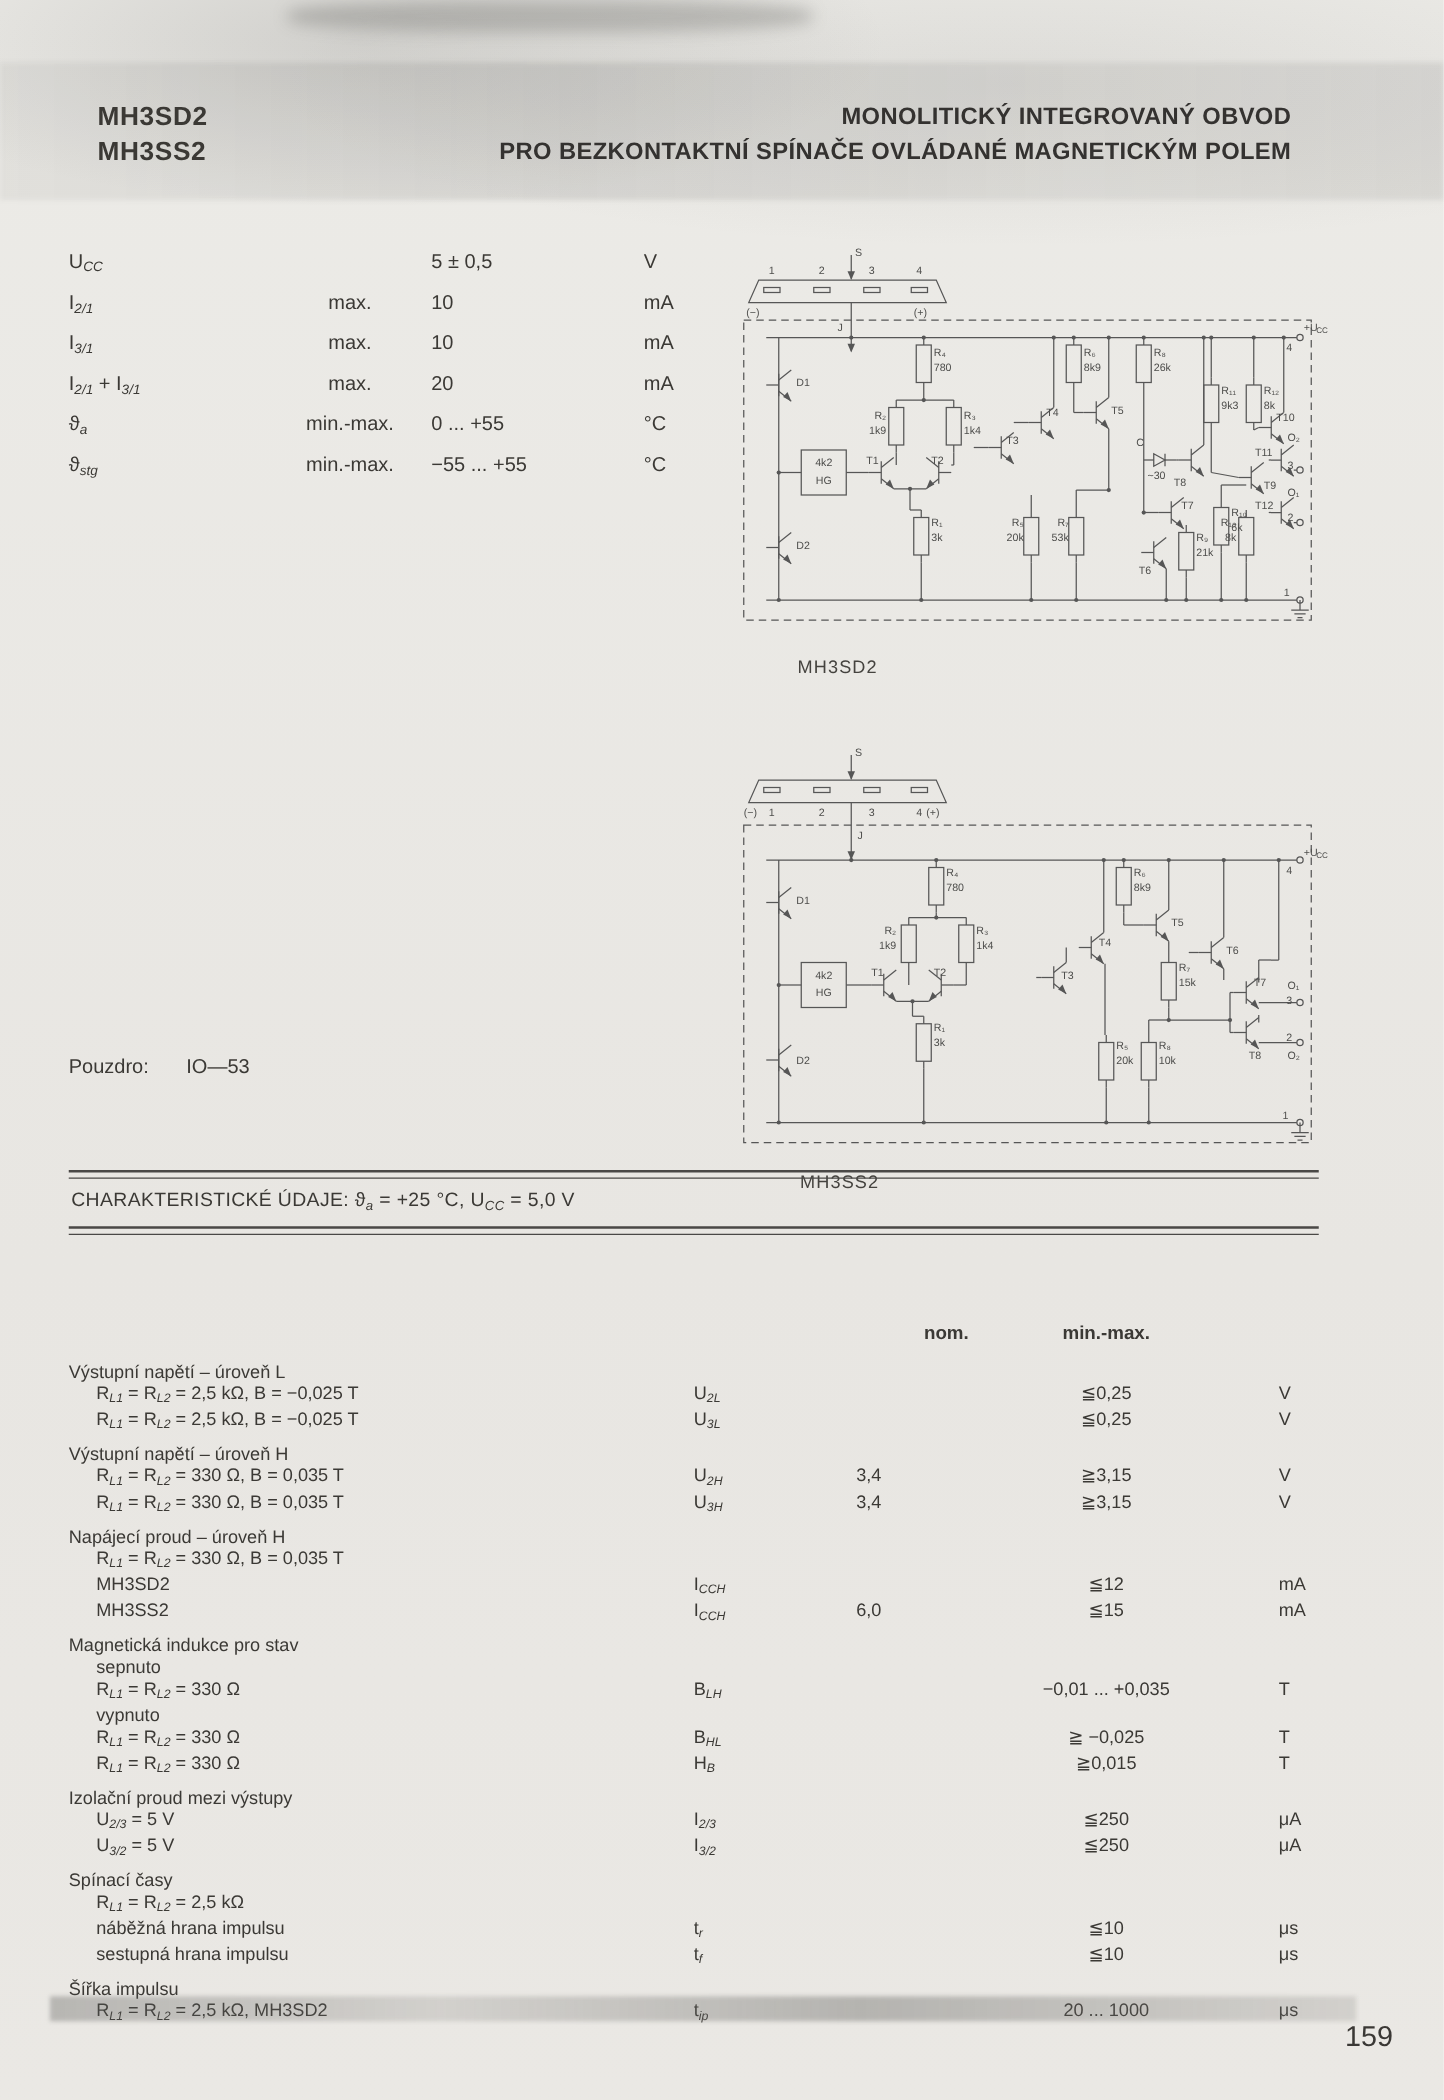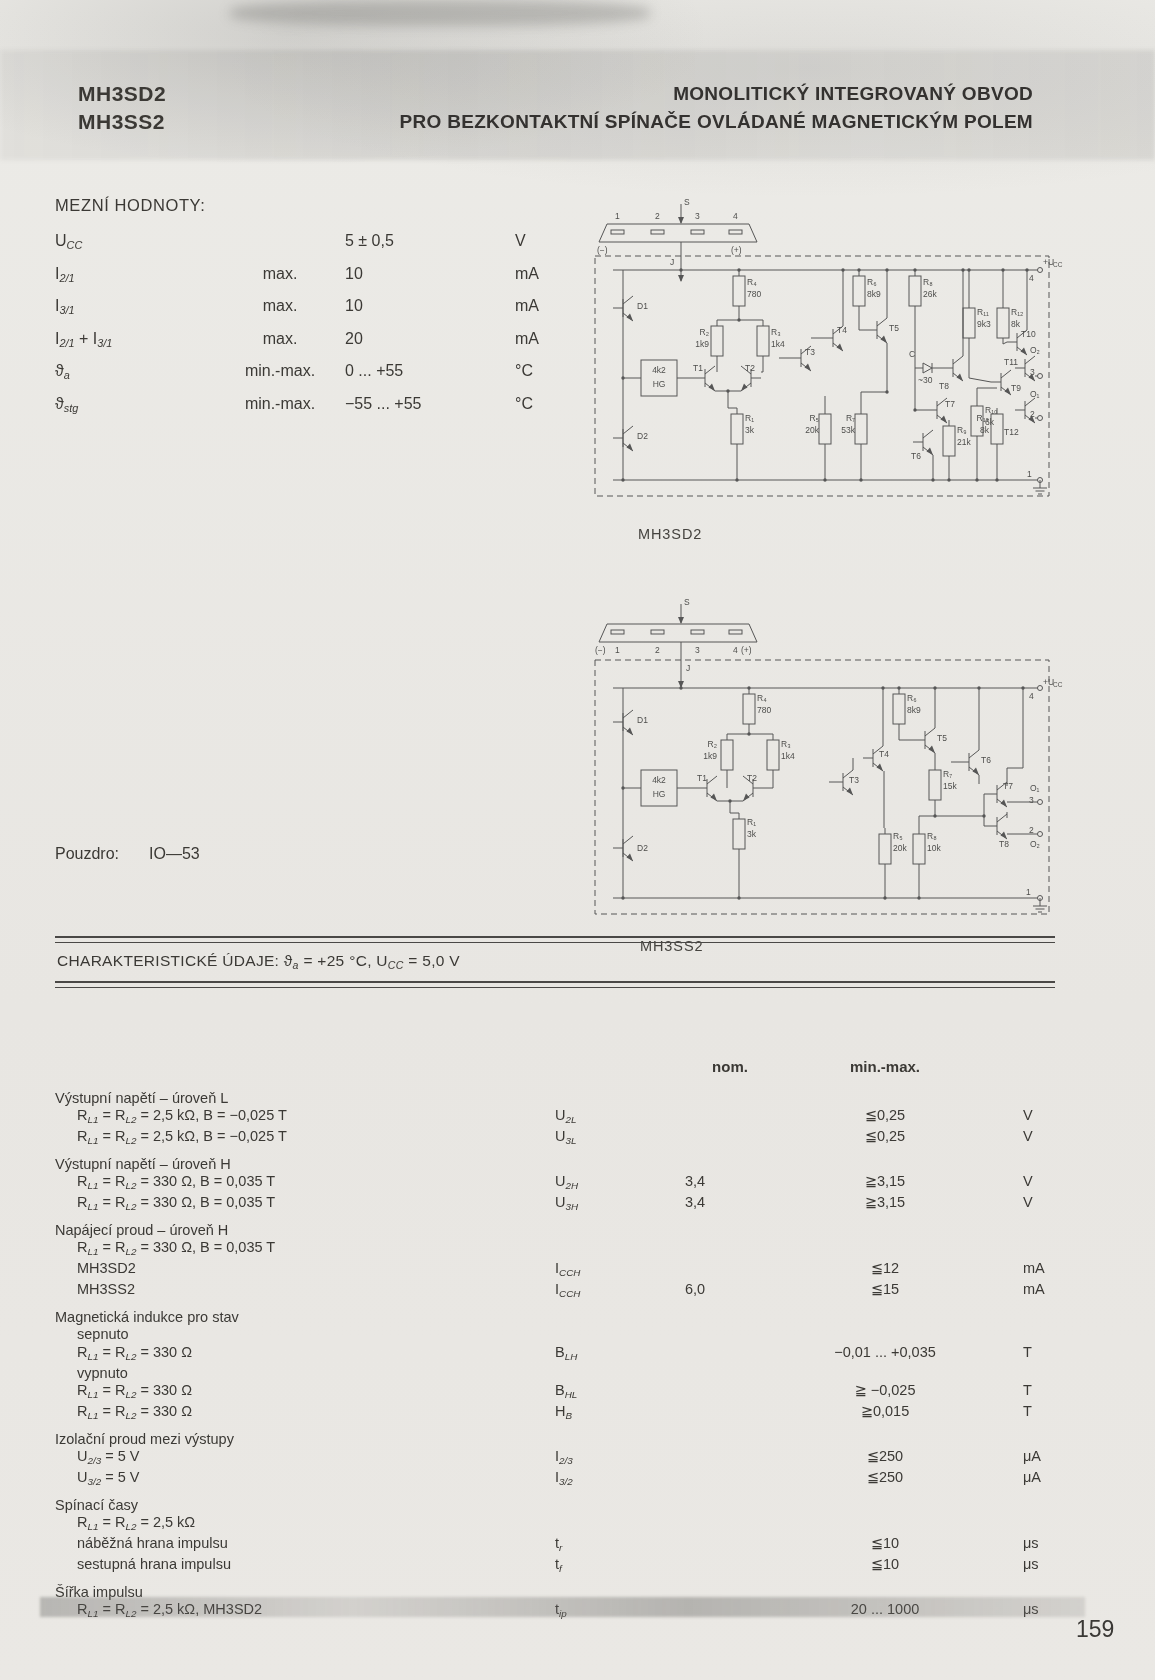--- a/index.html
+++ b/index.html
@@ -39,21 +39,21 @@
   .sl.sb2{font-size:6.5px}
   .sch-caption{position:absolute;font-size:14.5px;letter-spacing:.9px;color:#45433f}
   .pouzdro{position:absolute;left:55px;top:845px;font-size:16px}
   .pouzdro .val{margin-left:30px}
   
   .chart{position:absolute;left:55px;top:936px;width:1000px}
   .rule{height:4px;border-top:2px solid #4a4846;border-bottom:1px solid #4a4846}
   .ctitle{font-size:15.5px;padding:9px 0 10px 2px;letter-spacing:.3px}
   .colhead,.cline{display:grid;grid-template-columns:500px 130px 90px 220px 60px}
   .colhead{margin-top:70px;font-weight:700;font-size:15px}
-  .colh-nom{grid-column:3;text-align:center}
+  .colh-nom{grid-column:3;text-align:right}
   .colh-mm{grid-column:4;text-align:center}
   .clines{margin-top:15px}
   .cline{line-height:17.2px;font-size:14.5px}
   .chead{margin-top:7px}
   .crow .c-cond{padding-left:22px}
   .c-nom{}
   .c-mm{text-align:center}
   .c-unit{padding-left:28px}
   .pageno{position:absolute;left:1076px;top:1616px;font-size:23px;color:#38363300;color:#3a3835}
 </style>
@@ -68,21 +68,20 @@
   <div class="hdr-left">
     <div>MH3SD2</div>
     <div>MH3SS2</div>
   </div>
   <div class="hdr-right">
     <div>MONOLITICKÝ INTEGROVANÝ OBVOD</div>
     <div>PRO BEZKONTAKTNÍ SPÍNAČE OVLÁDANÉ MAGNETICKÝM POLEM</div>
   </div>
 
   <section class="limits">
-    <div class="limits-title">MEZNÍ HODNOTY:</div>
     <div>
         <div class="lrow">
           <div class="lc-sym"><span>U</span><span class="sb">CC</span></div>
           <div class="lc-qual"></div>
           <div class="lc-val">5 ± 0,5</div>
           <div class="lc-unit">V</div>
         </div>
         <div class="lrow">
           <div class="lc-sym"><span>I</span><span class="sb">2/1</span></div>
           <div class="lc-qual">max.</div>
@@ -280,21 +279,21 @@
         <span class="sl" style="left: 152px; top: 168px;">T2</span>
         <span class="sl" style="left: 212px; top: 152px;">T3</span>
         <span class="sl" style="left: 244px; top: 130px;">T4</span>
         <span class="sl" style="left: 296px; top: 128px;">T5</span>
         <span class="sl" style="left: 318px; top: 256px;">T6</span>
         <span class="sl" style="left: 352px; top: 204px;">T7</span>
         <span class="sl" style="left: 346px; top: 186px;">T8</span>
         <span class="sl" style="left: 418px; top: 188px;">T9</span>
         <span class="sl" style="left: 428px; top: 134px;">T10</span>
         <span class="sl" style="left: 411px; top: 162px;">T11</span>
-        <span class="sl" style="left: 411px; top: 232px;">T12</span>
+        <span class="sl" style="left: 411px; top: 204px;">T12</span>
         <span class="sl" style="left: 316px; top: 154px;">C</span>
         <span class="sl" style="left: 325px; top: 180px;">~30</span>
         <span class="sl" style="left: 154px; top: 82px;">R₄</span>
         <span class="sl" style="left: 154px; top: 94px;">780</span>
         <span class="sl e" style="left: 116px; top: 132px;">R₂</span>
         <span class="sl e" style="left: 116px; top: 144px;">1k9</span>
         <span class="sl" style="left: 178px; top: 132px;">R₃</span>
         <span class="sl" style="left: 178px; top: 144px;">1k4</span>
         <span class="sl" style="left: 152px; top: 218px;">R₁</span>
         <span class="sl" style="left: 152px; top: 230px;">3k</span>

